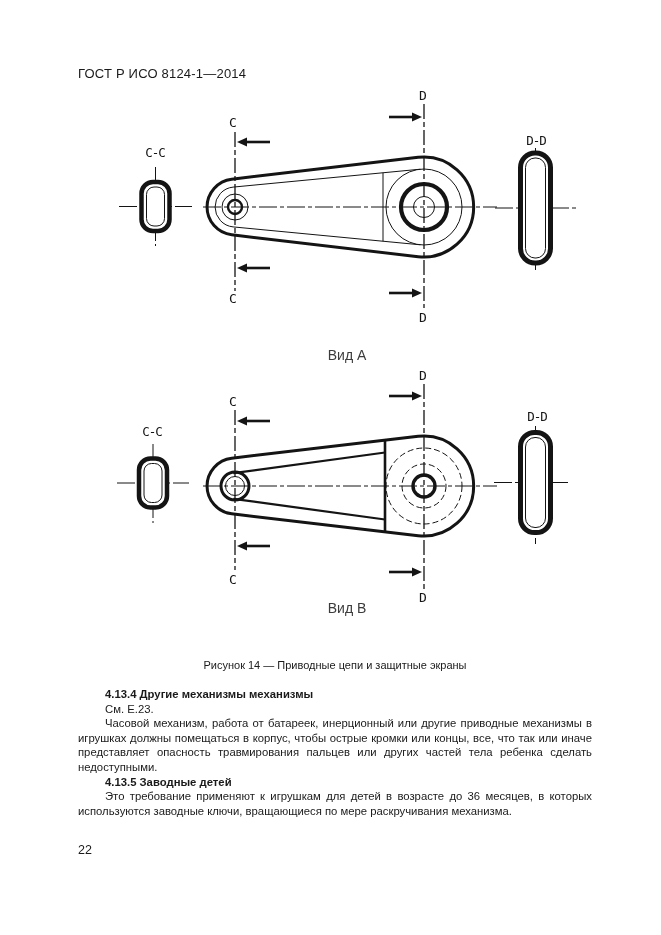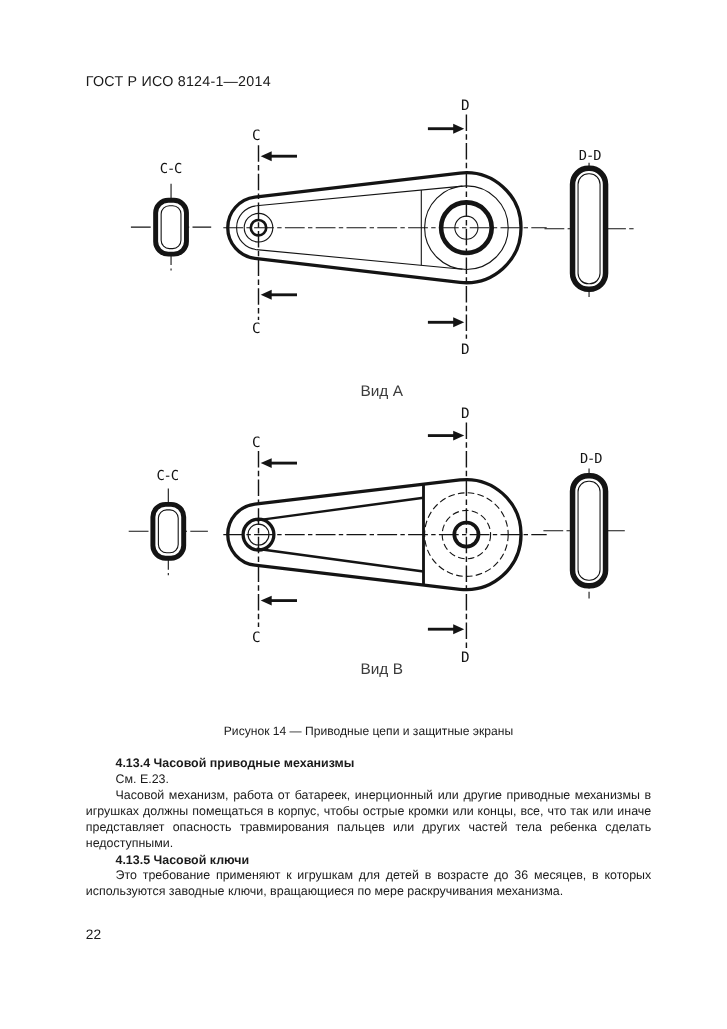--- a/index.html
+++ b/index.html
@@ -173,20 +173,20 @@
     </g>
   </g>
 </svg>
 
 <div class="abs view-label" style="top:347px;">Вид А</div>
 <div class="abs view-label" style="top:600px;">Вид В</div>
 
 <div class="abs fig-caption">Рисунок 14 — Приводные цепи и защитные экраны</div>
 
 <div class="abs text-block">
-  <p class="bold">4.13.4 Часовой приводные механизмы</p>
+  <p class="bold">4.13.4 Другие механизмы механизмы</p>
   <p>См. Е.23.</p>
   <p class="just">Часовой механизм, работа от батареек, инерционный или другие приводные механизмы в игрушках должны помещаться в корпус, чтобы острые кромки или концы, все, что так или иначе представляет опасность травмирования пальцев или других частей тела ребенка сделать недоступными.</p>
-  <p class="bold">4.13.5 Часовой ключи</p>
+  <p class="bold">4.13.5 Заводные детей</p>
   <p class="just">Это требование применяют к игрушкам для детей в возрасте до 36 месяцев, в которых используются заводные ключи, вращающиеся по мере раскручивания механизма.</p>
 </div>
 
 <div class="abs page-number">22</div>
 
 </body></html>

